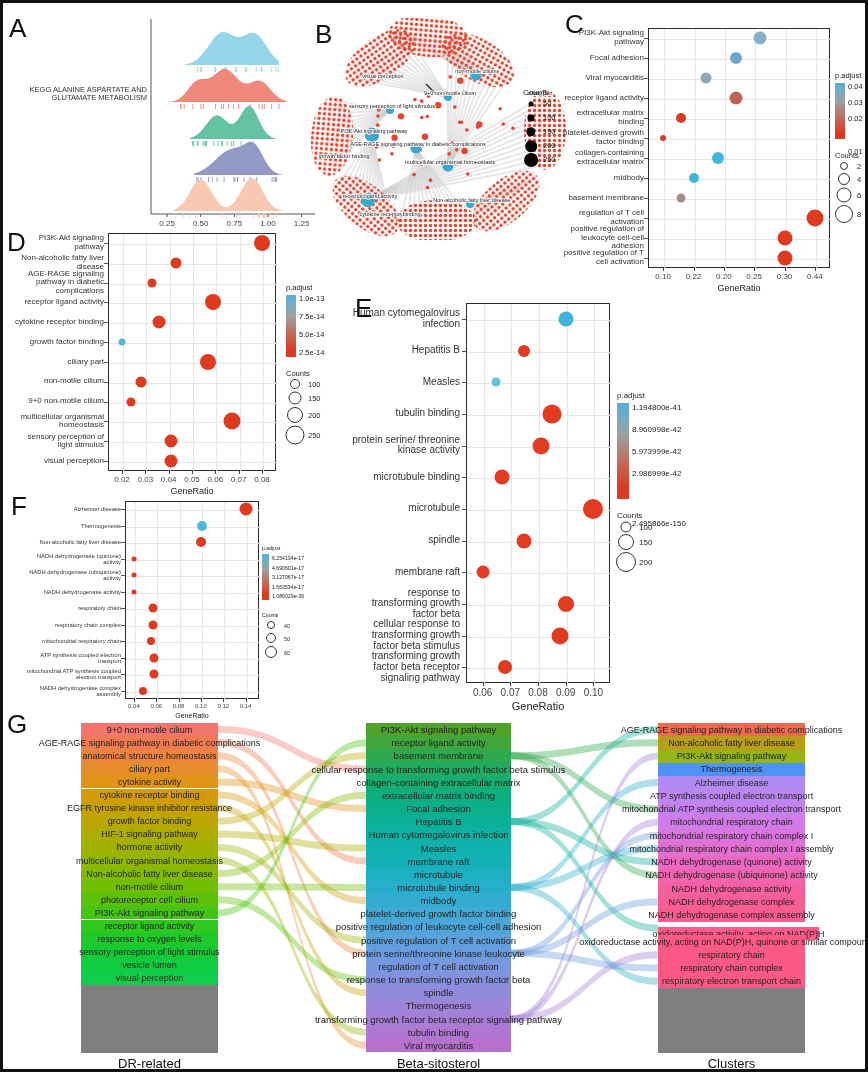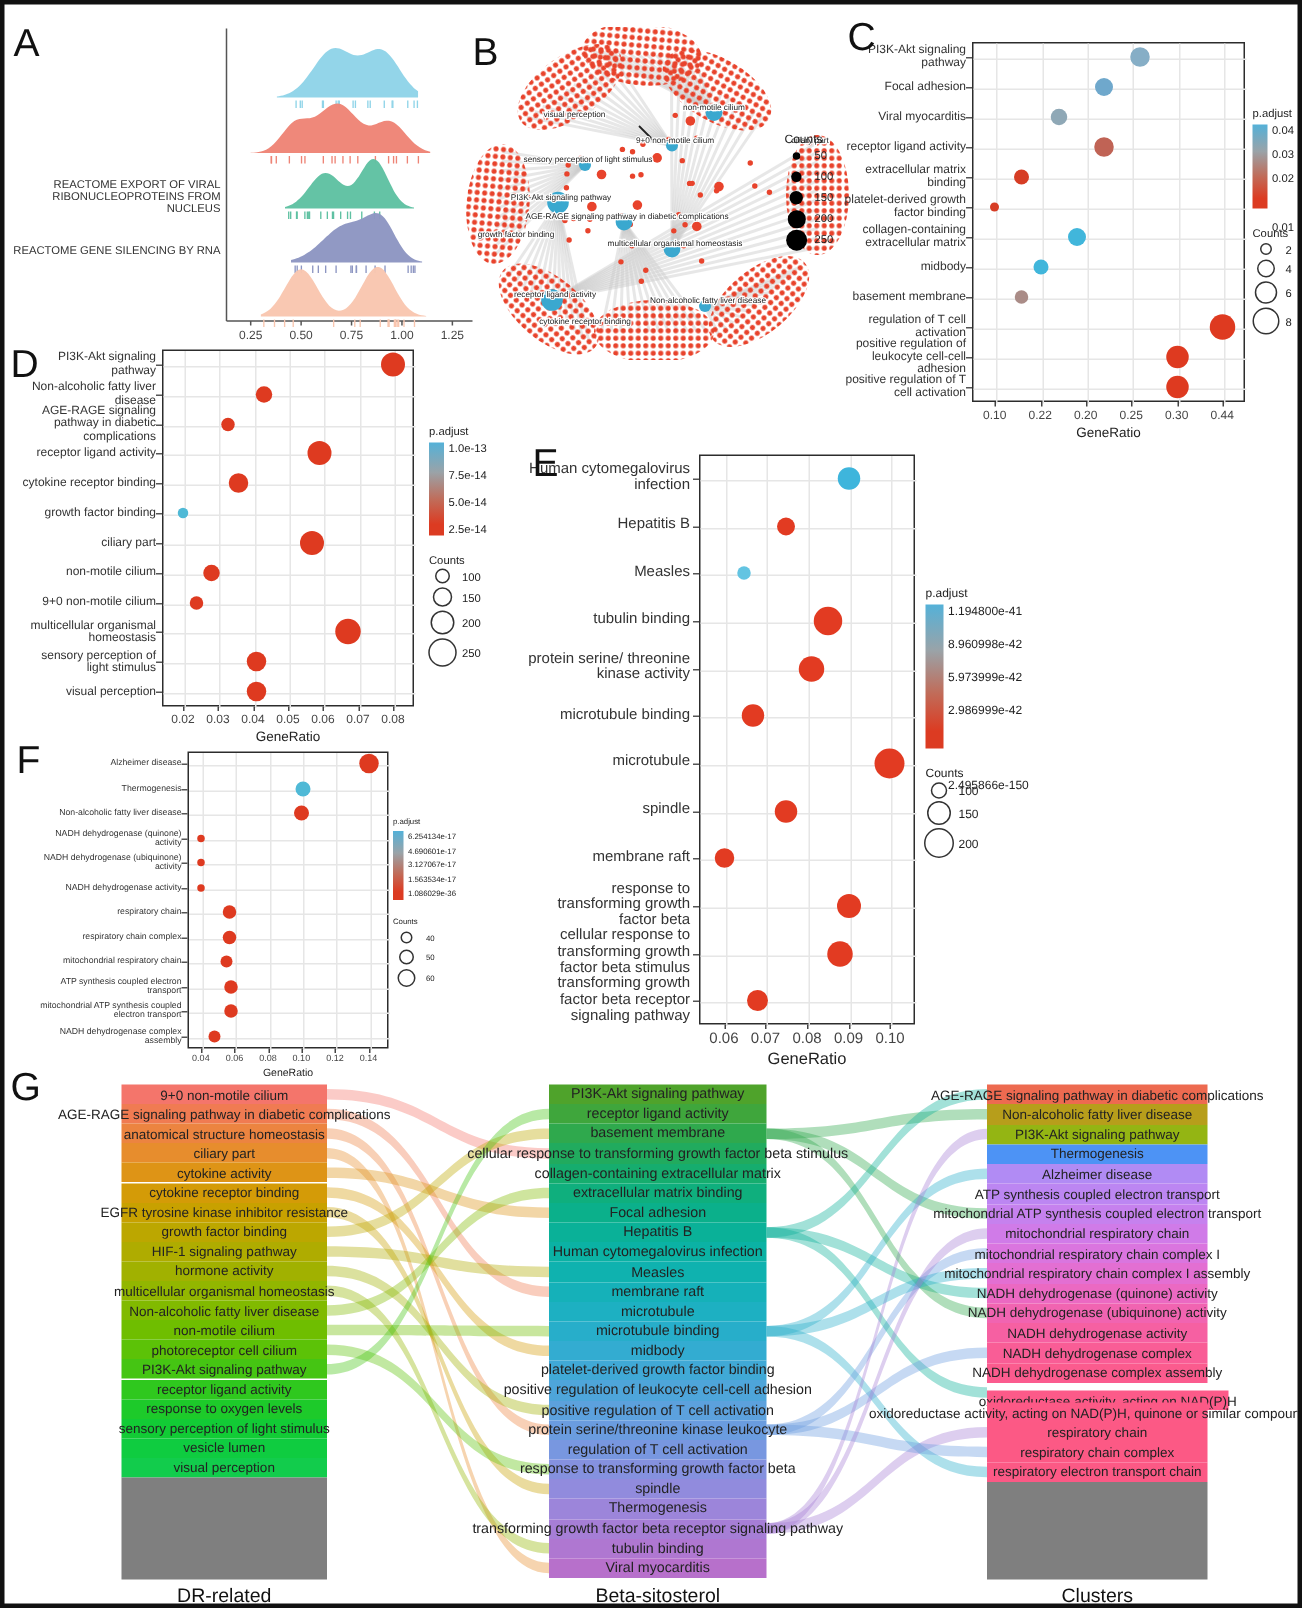--- a/index.html
+++ b/index.html
@@ -131,22 +131,21 @@
         <line x1="250.5246168451556" y1="202" x2="250.5246168451556" y2="207" stroke="#F9C6AF" stroke-width="0.9"></line>
         <line x1="262.78449606109695" y1="202" x2="262.78449606109695" y2="207" stroke="#F9C6AF" stroke-width="0.9"></line>
         <line x1="273.3215173076048" y1="202" x2="273.3215173076048" y2="207" stroke="#F9C6AF" stroke-width="0.9"></line>
         <line x1="237.13071125617864" y1="202" x2="237.13071125617864" y2="207" stroke="#F9C6AF" stroke-width="0.9"></line>
         <line x1="164.1344537815126" y1="203" x2="164.1344537815126" y2="206" stroke="#555" stroke-width="1"></line>
         <line x1="197.74789915966386" y1="203" x2="197.74789915966386" y2="206" stroke="#555" stroke-width="1"></line>
         <line x1="231.3613445378151" y1="203" x2="231.3613445378151" y2="206" stroke="#555" stroke-width="1"></line>
         <line x1="264.9747899159664" y1="203" x2="264.9747899159664" y2="206" stroke="#555" stroke-width="1"></line>
         <line x1="298.5882352941177" y1="203" x2="298.5882352941177" y2="206" stroke="#555" stroke-width="1"></line>
       </svg>
-      <div class="cat" style="left: 2px; top: 104px; width: 142px; height: 32px; font-size: 7.5px;">REACTOME EXPORT OF VIRAL RIBONUCLEOPROTEINS FROM NUCLEUS</div>
-      <div class="cat" style="left: 2px; top: 140px; width: 142px; height: 32px; font-size: 7.5px;">REACTOME GENE SILENCING BY RNA</div>
+      <div class="cat" style="left: 2px; top: 67px; width: 142px; height: 32px; font-size: 7.5px;">KEGG ALANINE ASPARTATE AND GLUTAMATE METABOLISM</div>
       <div class="tick" style="left: 164.134px; top: 208px; font-size: 8px;">0.25</div>
       <div class="tick" style="left: 197.748px; top: 208px; font-size: 8px;">0.50</div>
       <div class="tick" style="left: 231.361px; top: 208px; font-size: 8px;">0.75</div>
       <div class="tick" style="left: 264.975px; top: 208px; font-size: 8px;">1.00</div>
       <div class="tick" style="left: 298.588px; top: 208px; font-size: 8px;">1.25</div>
     </div>
   <div id="panelB" class="panel" style="left:305px;top:15px;width:270px;height:222px;">
       <svg width="270" height="222">
         <defs>
           <pattern id="reddots" width="5" height="5" patternUnits="userSpaceOnUse">

